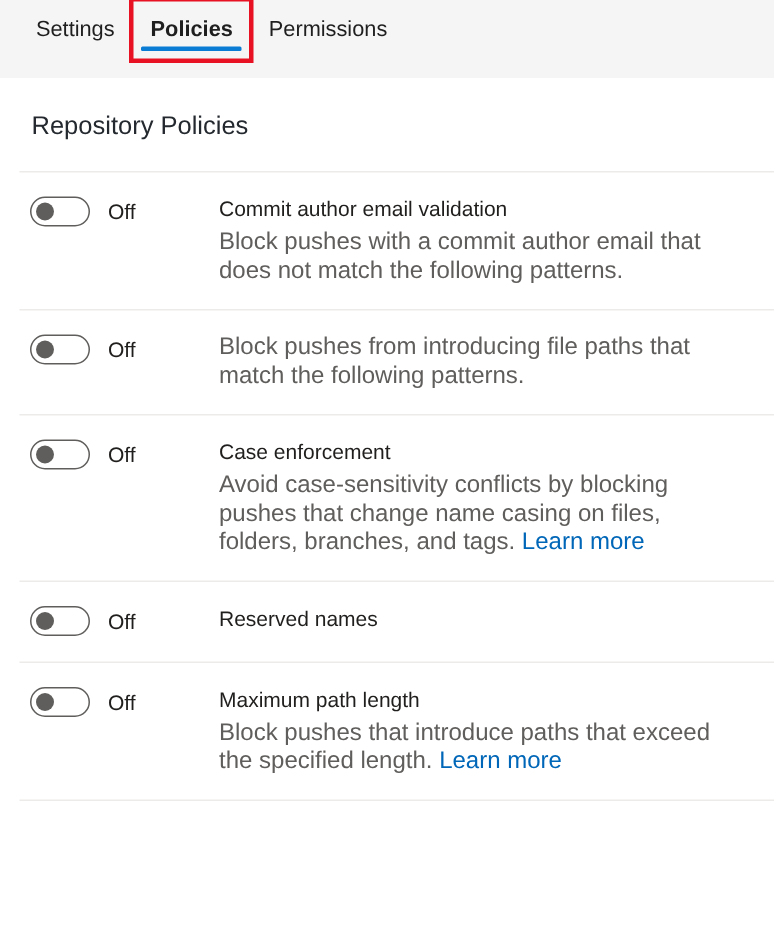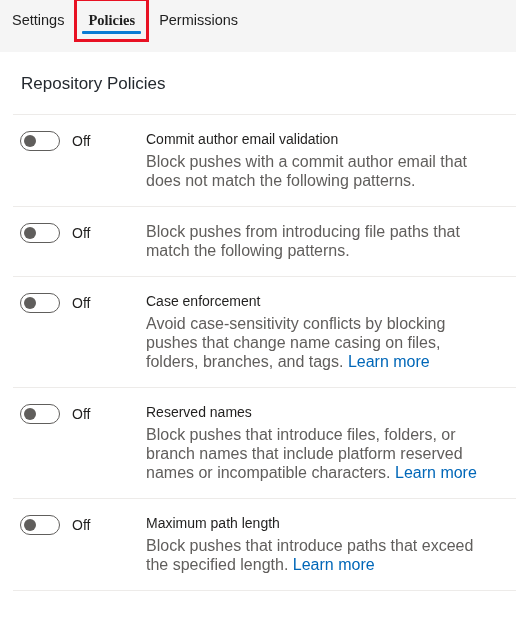--- a/index.html
+++ b/index.html
@@ -15,21 +15,21 @@
     -webkit-font-smoothing: antialiased;
   }
 
   
   .tabbar {
     position: relative;
     height: 52px;
     background: #f5f5f5;
     display: flex;
     align-items: flex-start;
-    padding-left: 0;
+    padding-left: 12px;
     box-sizing: border-box;
   }
   .tab {
     position: relative;
     height: 40px;
     display: flex;
     align-items: center;
     padding: 0 12px;
     font-size: 14.5px;
     color: #1f1f1f;
@@ -45,21 +45,20 @@
     left: 6px;
     right: 6px;
     bottom: 6px;
     height: 3px;
     background: #0a7cd4;
     border-radius: 1px;
   }
   .tab.highlight {
     outline: 3px solid #e81123;
     outline-offset: -1px;
-    font-family: Liberation Serif, serif;
   }
 
   
   .section {
     background: #ffffff;
   }
   .section-heading {
     font-size: 17px;
     color: #24292f;
     padding: 22px 0 20px 21px;
@@ -197,21 +196,20 @@
 
   <div class="policy-row">
     <div class="toggle-col">
       <div class="toggle">
         <span class="knob"></span>
       </div>
       <span class="toggle-label">Off</span>
     </div>
     <div class="policy-text">
       <div class="policy-title">Reserved names</div>
-      <div class="policy-desc"><span>Block pushes that introduce files, folders, or branch names that include platform reserved names or incompatible characters.</span> <a class="learn-more">Learn more</a></div>
     </div>
   </div>
   <div class="divider"></div>
 
   <div class="policy-row">
     <div class="toggle-col">
       <div class="toggle">
         <span class="knob"></span>
       </div>
       <span class="toggle-label">Off</span>

